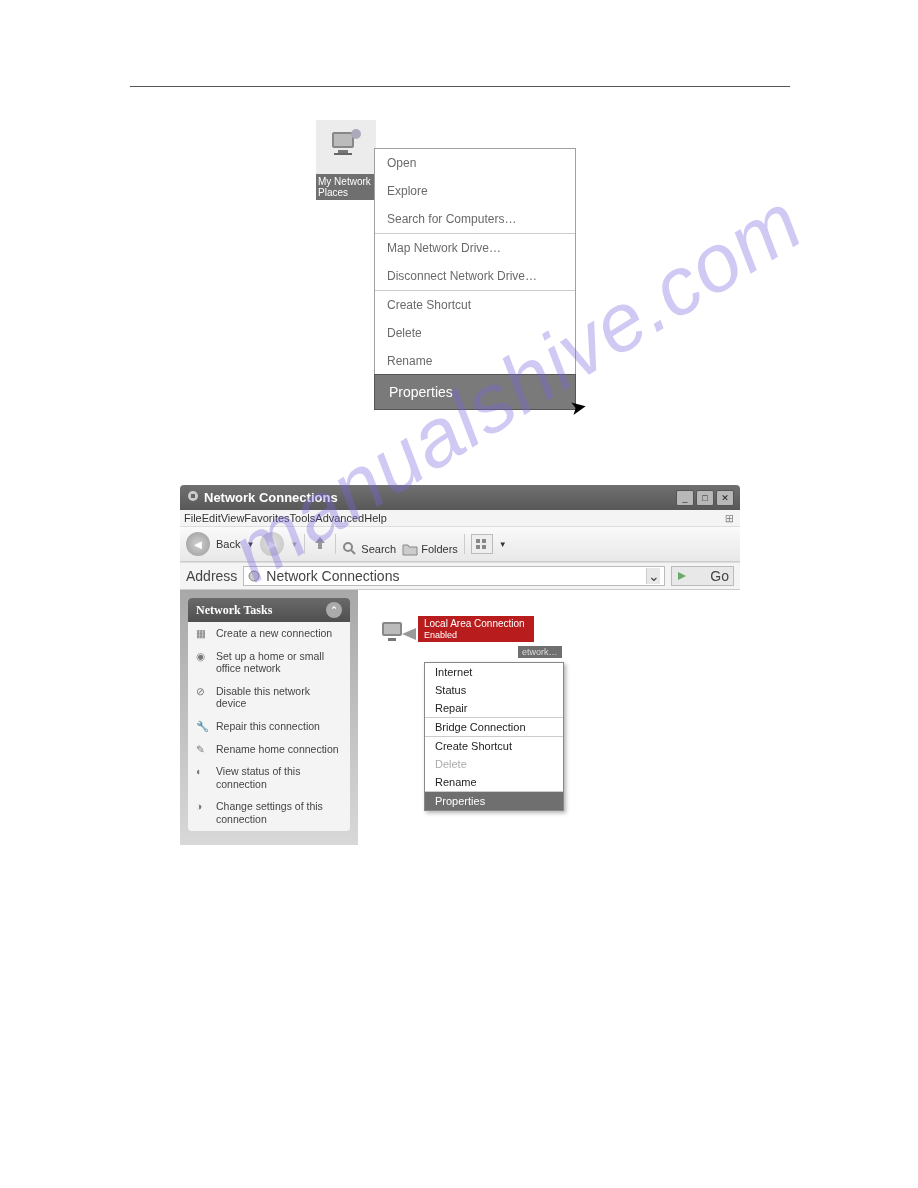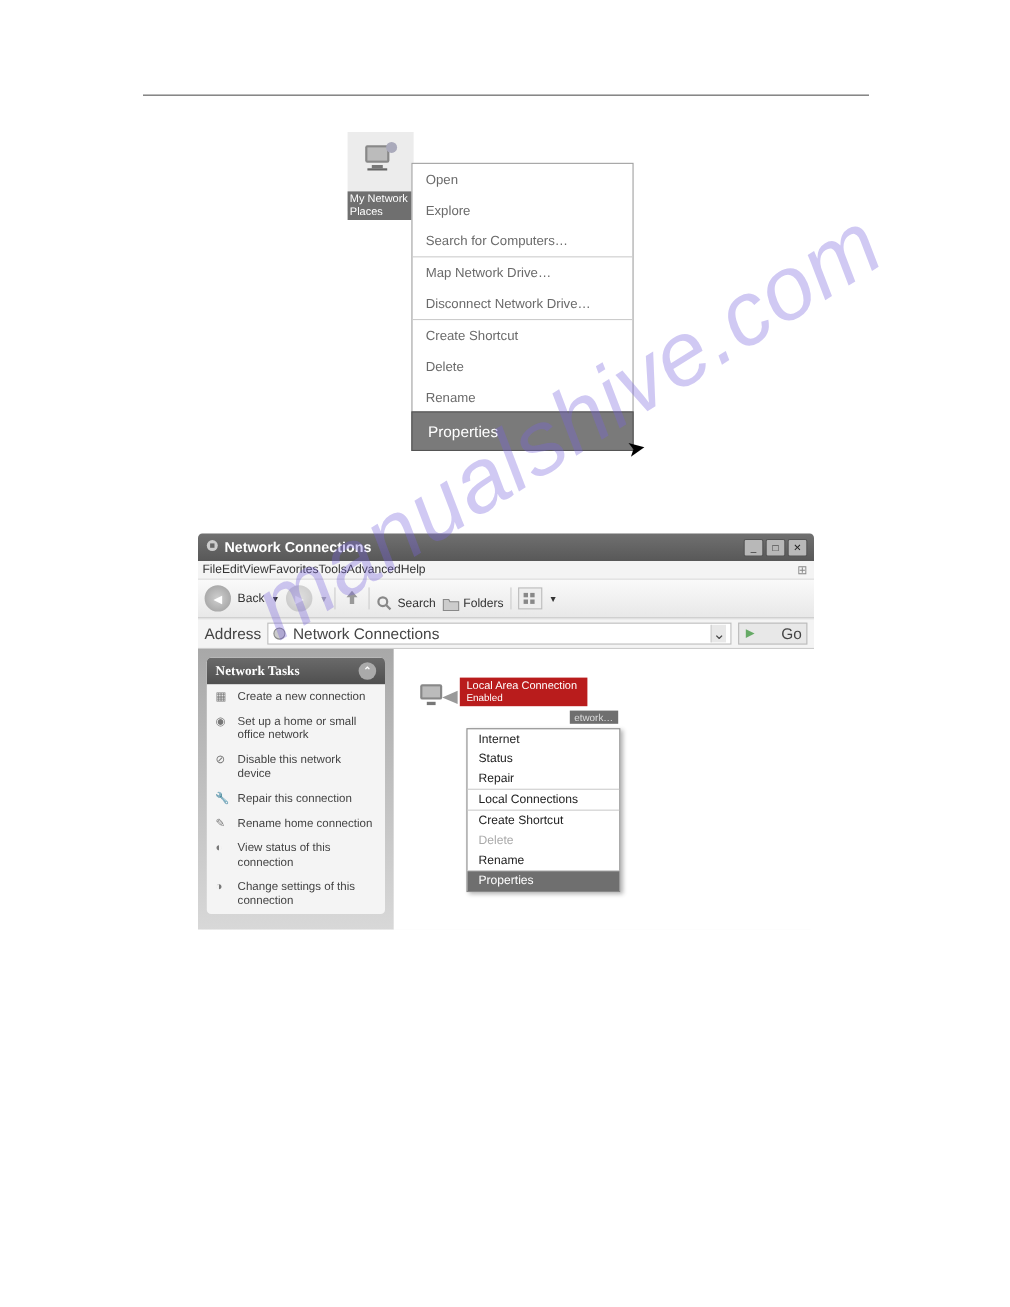--- a/index.html
+++ b/index.html
@@ -211,21 +211,21 @@
         <div class="lac-label">
           <span>Local Area Connection</span><br>
           <span style="font-size:9px;">Enabled</span>
         </div>
         <div class="lac-sub">etwork…</div>
         <div class="ctx2">
           <div class="ctx2-item">Internet</div>
           <div class="ctx2-item">Status</div>
           <div class="ctx2-item">Repair</div>
           <div class="ctx2-sep"></div>
-          <div class="ctx2-item">Local Connections</div>
+          <div class="ctx2-item">Bridge Connection</div>
           <div class="ctx2-sep"></div>
           <div class="ctx2-item">Create Shortcut</div>
           <div class="ctx2-item ctx2-disabled">Delete</div>
           <div class="ctx2-item">Rename</div>
           <div class="ctx2-sep"></div>
           <div class="ctx2-prop">Properties</div>
         </div>
       </div>
     </div>
   </div>

